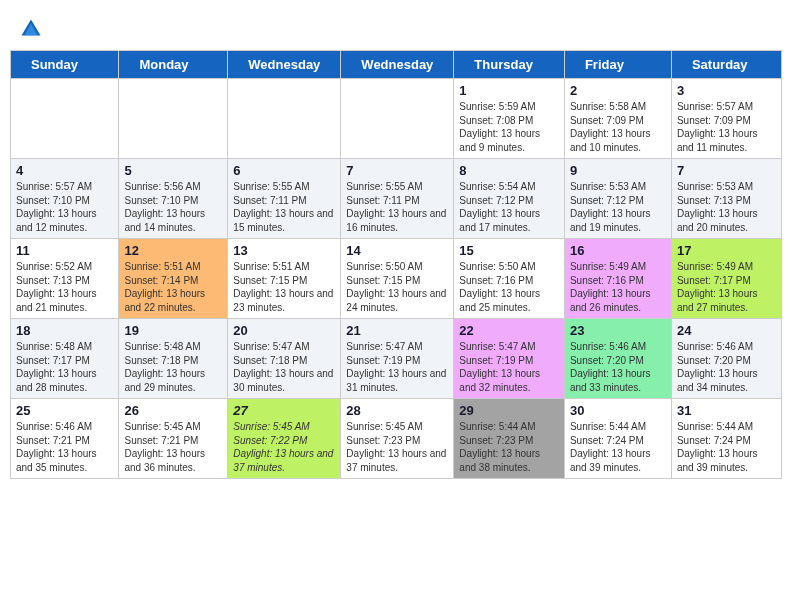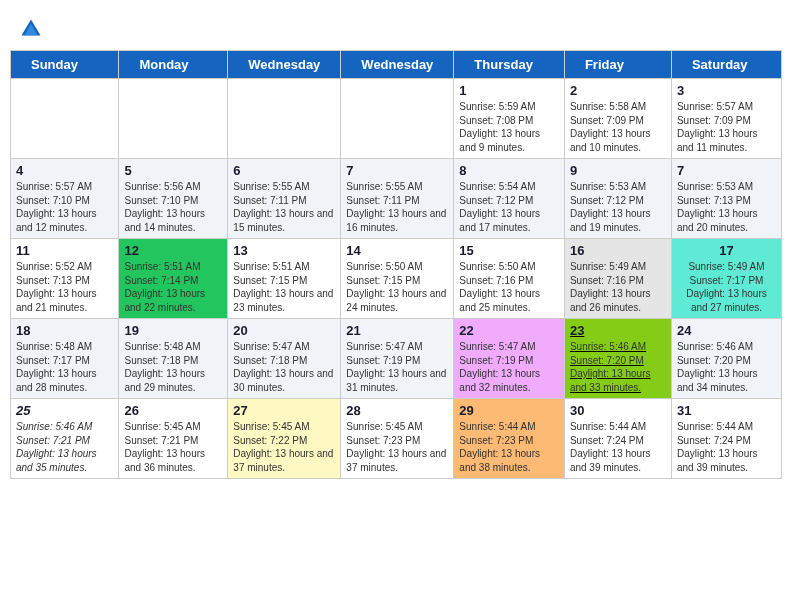--- a/index.html
+++ b/index.html
@@ -176,41 +176,41 @@
         <td style="background: rgb(240, 244, 248);">
           <span class="day-number">7</span>
           <div class="day-info">Sunrise: 5:53 AM<br>Sunset: 7:13 PM<br>Daylight: 13 hours and 20 minutes.</div>
         </td>
       </tr>
       <tr>
         <td style="background: rgb(255, 255, 255);">
           <span class="day-number">11</span>
           <div class="day-info">Sunrise: 5:52 AM<br>Sunset: 7:13 PM<br>Daylight: 13 hours and 21 minutes.</div>
         </td>
-        <td style="background: #22c55e;">
+        <td style="background: #fdba74;">
           <span class="day-number">12</span>
           <div class="day-info">Sunrise: 5:51 AM<br>Sunset: 7:14 PM<br>Daylight: 13 hours and 22 minutes.</div>
         </td>
         <td style="background: rgb(255, 255, 255);">
           <span class="day-number">13</span>
           <div class="day-info">Sunrise: 5:51 AM<br>Sunset: 7:15 PM<br>Daylight: 13 hours and 23 minutes.</div>
         </td>
         <td style="background: rgb(255, 255, 255);">
           <span class="day-number">14</span>
           <div class="day-info">Sunrise: 5:50 AM<br>Sunset: 7:15 PM<br>Daylight: 13 hours and 24 minutes.</div>
         </td>
         <td style="background: rgb(255, 255, 255); margin-top: 31px;">
           <span class="day-number">15</span>
           <div class="day-info">Sunrise: 5:50 AM<br>Sunset: 7:16 PM<br>Daylight: 13 hours and 25 minutes.</div>
         </td>
-        <td style="background: #e5e5e5;">
+        <td style="background: #f0abfc;">
           <span class="day-number">16</span>
           <div class="day-info">Sunrise: 5:49 AM<br>Sunset: 7:16 PM<br>Daylight: 13 hours and 26 minutes.</div>
         </td>
-        <td style="background: #5eead4; text-align: center;">
+        <td style="background: #bef264;">
           <span class="day-number">17</span>
           <div class="day-info">Sunrise: 5:49 AM<br>Sunset: 7:17 PM<br>Daylight: 13 hours and 27 minutes.</div>
         </td>
       </tr>
       <tr>
         <td style="background: rgb(240, 244, 248);">
           <span class="day-number">18</span>
           <div class="day-info">Sunrise: 5:48 AM<br>Sunset: 7:17 PM<br>Daylight: 13 hours and 28 minutes.</div>
         </td>
         <td style="background: rgb(240, 244, 248);">
@@ -222,47 +222,47 @@
           <div class="day-info">Sunrise: 5:47 AM<br>Sunset: 7:18 PM<br>Daylight: 13 hours and 30 minutes.</div>
         </td>
         <td style="background: rgb(240, 244, 248);">
           <span class="day-number">21</span>
           <div class="day-info">Sunrise: 5:47 AM<br>Sunset: 7:19 PM<br>Daylight: 13 hours and 31 minutes.</div>
         </td>
         <td style="background: #f0abfc;">
           <span class="day-number">22</span>
           <div class="day-info">Sunrise: 5:47 AM<br>Sunset: 7:19 PM<br>Daylight: 13 hours and 32 minutes.</div>
         </td>
-        <td style="background: #84cc16; text-decoration: underline;">
+        <td style="background: #86efac;">
           <span class="day-number">23</span>
           <div class="day-info">Sunrise: 5:46 AM<br>Sunset: 7:20 PM<br>Daylight: 13 hours and 33 minutes.</div>
         </td>
         <td style="background: rgb(240, 244, 248);">
           <span class="day-number">24</span>
           <div class="day-info">Sunrise: 5:46 AM<br>Sunset: 7:20 PM<br>Daylight: 13 hours and 34 minutes.</div>
         </td>
       </tr>
       <tr>
-        <td style="background: rgb(255, 255, 255); font-style: italic;">
+        <td style="background: rgb(255, 255, 255);">
           <span class="day-number">25</span>
           <div class="day-info">Sunrise: 5:46 AM<br>Sunset: 7:21 PM<br>Daylight: 13 hours and 35 minutes.</div>
         </td>
         <td style="background: rgb(255, 255, 255);">
           <span class="day-number">26</span>
           <div class="day-info">Sunrise: 5:45 AM<br>Sunset: 7:21 PM<br>Daylight: 13 hours and 36 minutes.</div>
         </td>
-        <td style="background: #fef9c3;">
+        <td style="background: #bef264; font-style: italic;">
           <span class="day-number">27</span>
           <div class="day-info">Sunrise: 5:45 AM<br>Sunset: 7:22 PM<br>Daylight: 13 hours and 37 minutes.</div>
         </td>
         <td style="background: rgb(255, 255, 255);">
           <span class="day-number">28</span>
           <div class="day-info">Sunrise: 5:45 AM<br>Sunset: 7:23 PM<br>Daylight: 13 hours and 37 minutes.</div>
         </td>
-        <td style="background: #fdba74;">
+        <td style="background: #a3a3a3;">
           <span class="day-number">29</span>
           <div class="day-info">Sunrise: 5:44 AM<br>Sunset: 7:23 PM<br>Daylight: 13 hours and 38 minutes.</div>
         </td>
         <td style="background: rgb(255, 255, 255);">
           <span class="day-number">30</span>
           <div class="day-info">Sunrise: 5:44 AM<br>Sunset: 7:24 PM<br>Daylight: 13 hours and 39 minutes.</div>
         </td>
         <td style="background: rgb(255, 255, 255); margin-top: 48px;">
           <span class="day-number">31</span>
           <div class="day-info">Sunrise: 5:44 AM<br>Sunset: 7:24 PM<br>Daylight: 13 hours and 39 minutes.</div>

